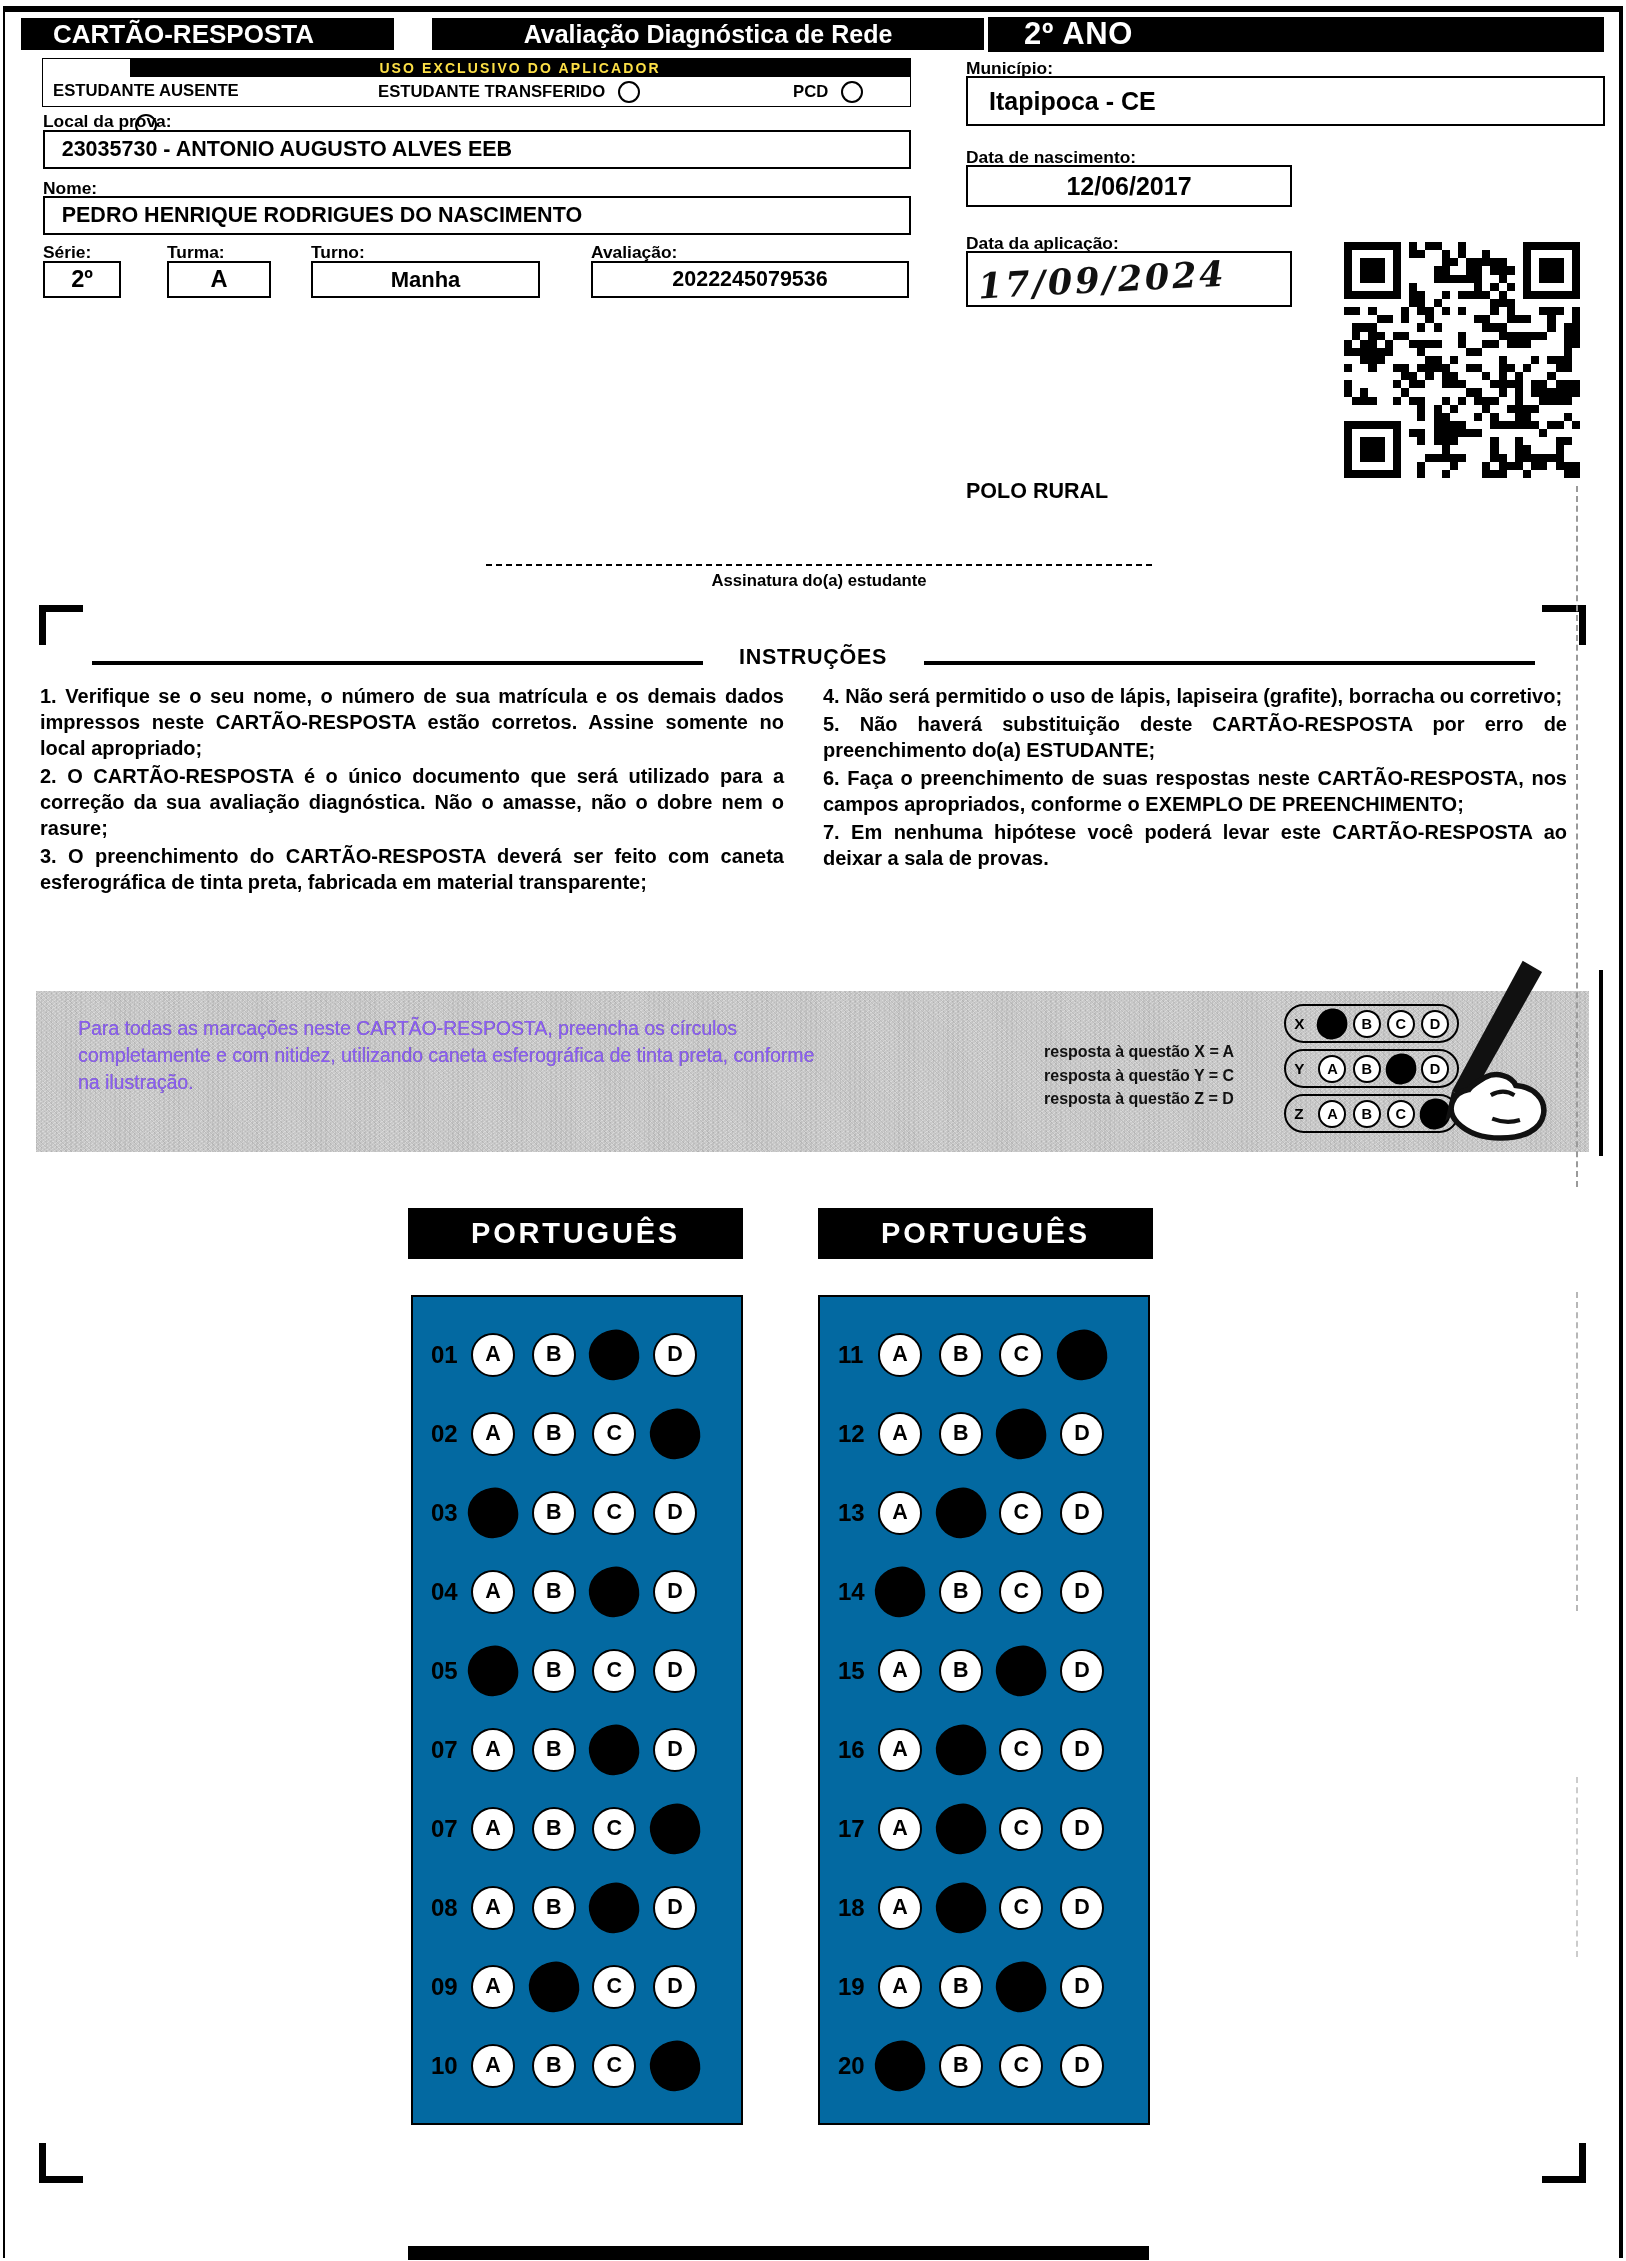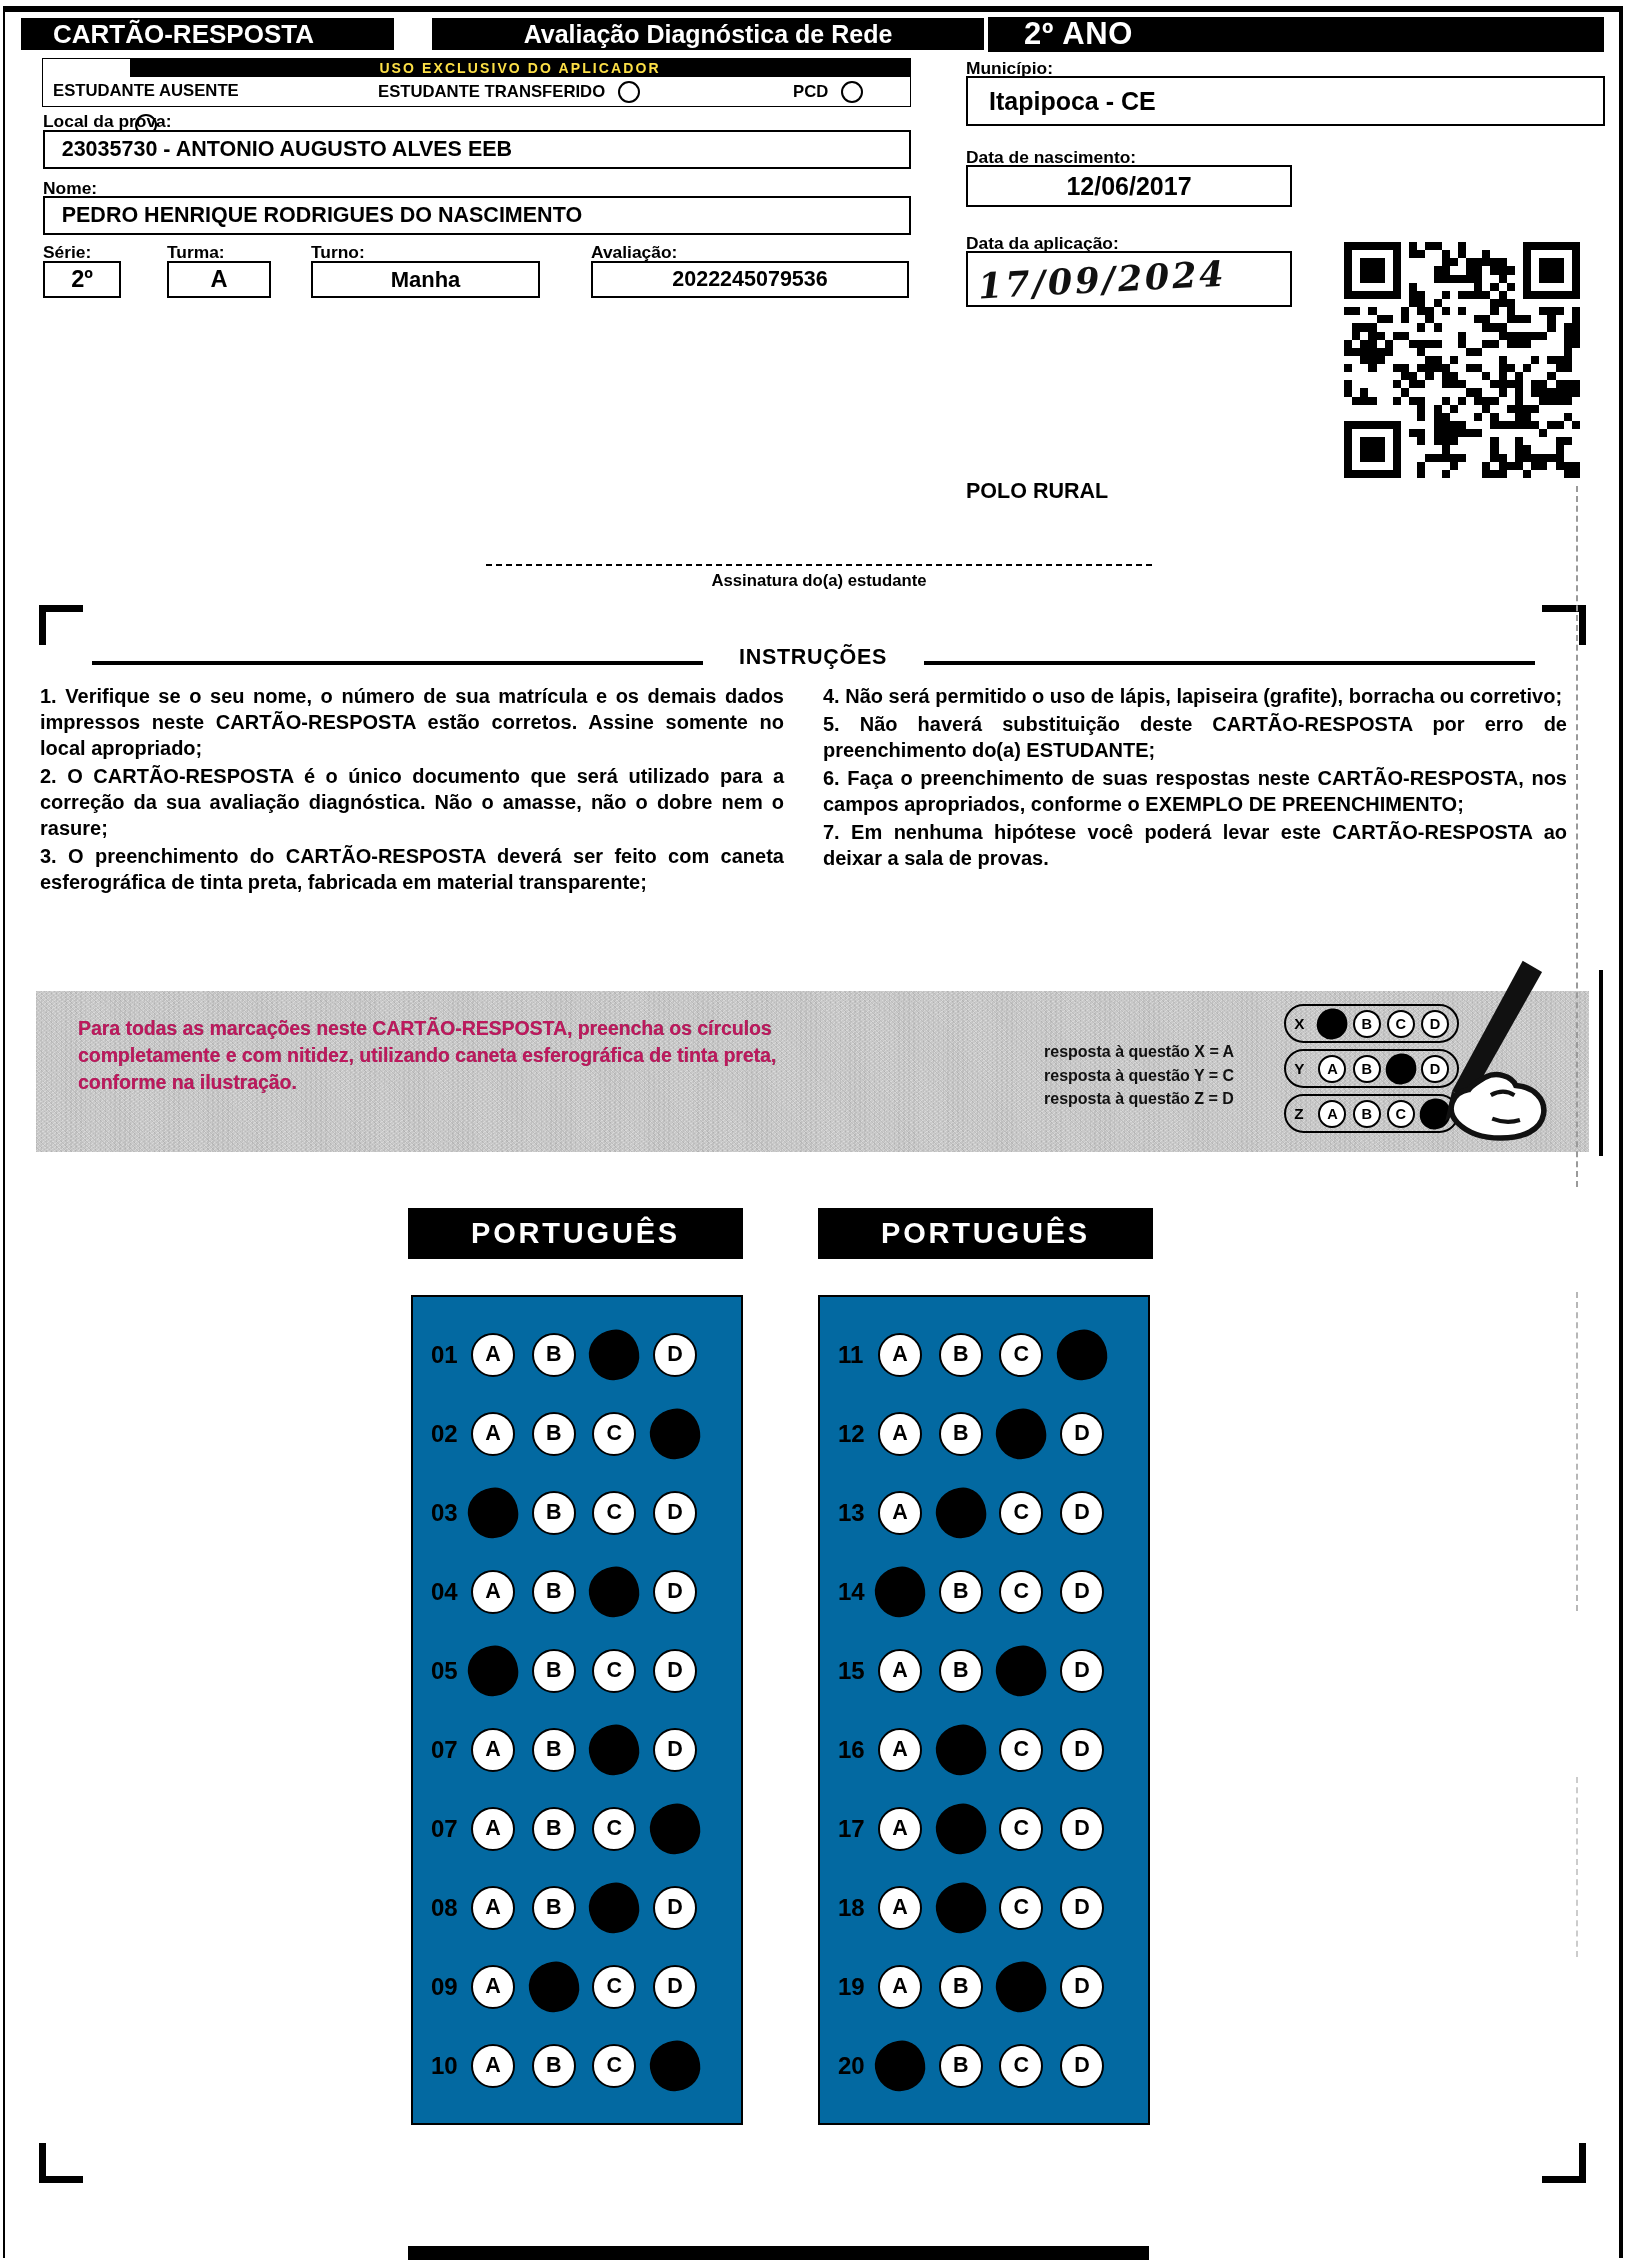--- a/index.html
+++ b/index.html
@@ -58,21 +58,21 @@
   .ic-right { left:823px; }
   .instr-col p { font-size:20px; font-weight:700; line-height:26px; text-align:justify; margin-bottom:2.1px; }
 
   .noise-band { left:36px; top:991px; width:1553px; height:161px;
     background-color:#c9c9c9;
     background-image:
       repeating-linear-gradient(43deg, rgba(0,0,0,0.07) 0 0.7px, transparent 0.7px 3.5px),
       repeating-linear-gradient(-37deg, rgba(255,255,255,0.30) 0 0.7px, transparent 0.7px 2.8px),
       repeating-linear-gradient(90deg, rgba(0,0,0,0.05) 0 1.4px, transparent 1.4px 4.9px);
   }
-  .band-text { left:78px; top:1015px; width:757px; font-size:19.4px; font-weight:700; line-height:27px; color:#be185d;
+  .band-text { left:78px; top:1015px; width:757px; font-size:19.4px; font-weight:400; line-height:27px; color:#8b5cf6;
     text-shadow:0.3px 0.3px 0 rgba(0,0,0,0.45); }
   .legend { left:1008px; top:1040px; width:271px;margin-left:36px; }
   .legend p { font-size:16px; font-weight:700; line-height:23.6px; color:#111; }
 
   .example-grid { left:1284px; top:1004px; }
   .ex-row { display:flex; align-items:center; border:2.1px solid #000; border-radius:21px; padding:3.5px 8.3px; margin-bottom:6.2px; }
   .ex-label { font-size:15.3px; font-weight:800; width:18px; }
   .ex-bubble { width:28px; height:28px; border:2.1px solid #000; border-radius:50%; display:flex; align-items:center;
     justify-content:center; font-size:14.6px; font-weight:700; margin-left:6.2px; background:#fff; }
   .ex-bubble.filled { background:#000; border-color:#000; transform:scale(1.1) rotate(-6deg); border-radius:54% 46% 52% 48%; }

